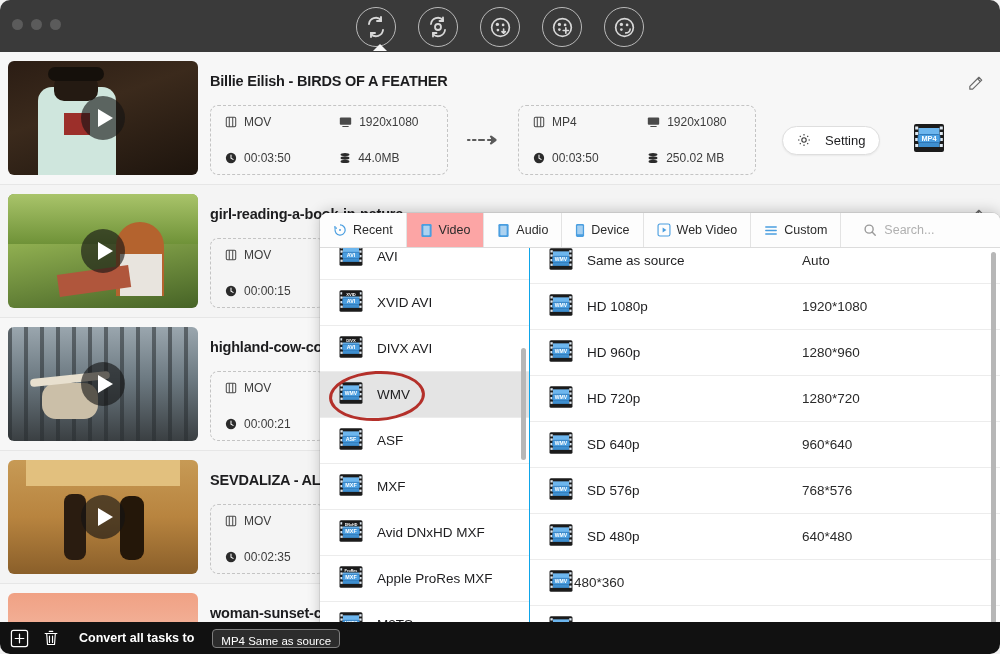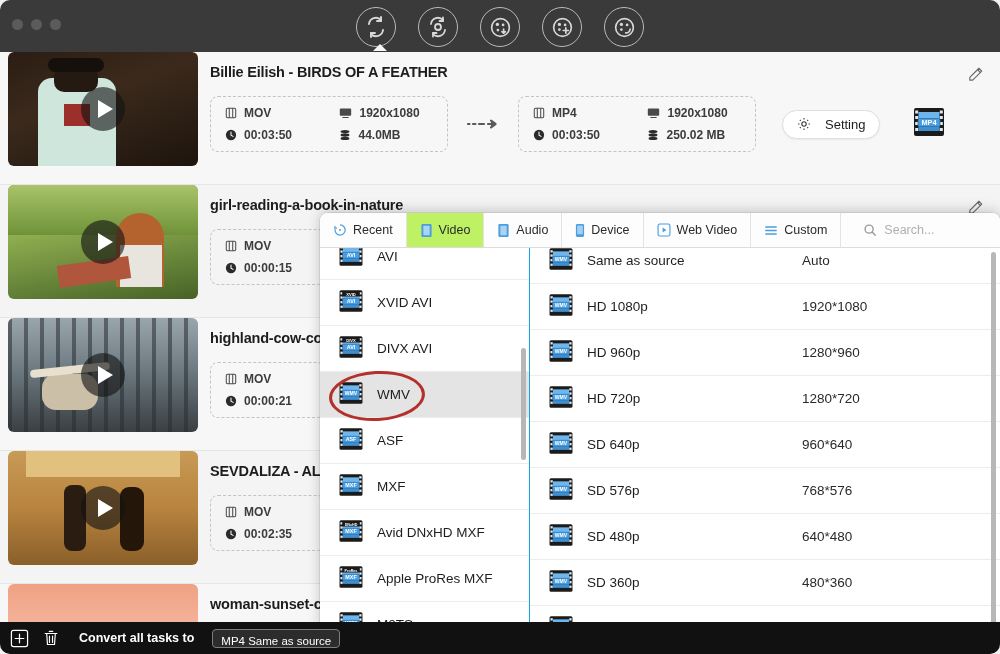--- a/index.html
+++ b/index.html
@@ -53,21 +53,21 @@
     position: absolute; left: 0; top: 52px;
     width: 1000px; height: 570px;
     background: #f2f2f2;
     overflow: hidden;
   }
   .filerow {
     position: relative;
     height: 133px;
     background: #f7f7f7;
     border-bottom: 1px solid #e6e6e6;
-    display: flex; align-items: flex-start;
+    display: flex; align-items: center;
   }
   .filerow:nth-child(even) { background: #f4f4f4; }
   .thumb {
     position: relative;
     width: 190px; height: 114px;
     margin-left: 8px;
     border-radius: 6px;
     overflow: hidden;
     flex: none;
     background: #222;
@@ -91,21 +91,21 @@
     font-size: 14.5px; font-weight: bold; color: #1d1d1f;
     margin-top: 12px; letter-spacing: -0.2px;
     white-space: nowrap;
   }
   .infowrap { display: flex; align-items: center; margin-top: 16px; }
   .infobox {
     border: 1px dashed #c4c4c4;
     border-radius: 8px;
     padding: 9px 14px;
     min-width: 238px;
-    display: grid; grid-template-columns: auto auto; gap: 8px 34px; font-weight: bold;
+    display: grid; grid-template-columns: auto auto; gap: 22px 34px;
   }
   .infocell { display: flex; align-items: center; gap: 7px; font-size: 12px; color: #3c3c3c; white-space: nowrap;}
   .arrowgap { margin: 0 18px; display: flex; align-items: center; }
   .setting-btn {
     margin-left: 26px;
     background: #fff;
     border: 1px solid #dedede;
     border-radius: 16px;
     height: 29px;
     padding: 0 14px;
@@ -132,21 +132,21 @@
     border-bottom: 1px solid #dcdcdc;
     display: flex; align-items: stretch;
   }
   .tab {
     display: flex; align-items: center; gap: 6px;
     padding: 16px 13px;
     font-size: 12.5px; color: #2a2a2a;
     border-right: 1px solid #e3e3e3;
     white-space: nowrap;
   }
-  .tab.active { background: #bef264; }
+  .tab.active { background: #fca5a5; }
   .searchbox {
     margin-left: auto;
     display: flex; align-items: center; gap: 7px;
     padding: 0 16px 0 22px;
     font-size: 12.5px; color: #9a9a9a;
   }
   .searchbox input {
     border: none; outline: none; background: transparent;
     font-family: "Liberation Sans", sans-serif;
     font-size: 12.5px; color: #c2410c; width: 110px;
@@ -925,21 +925,20 @@
                   <rect x="3.2" y="17" width="3" height="3" fill="#dfe9f2"></rect>
                   <rect x="3.2" y="23" width="3" height="3" fill="#dfe9f2"></rect>
                   <rect x="27.8" y="5.5" width="3" height="3" fill="#dfe9f2"></rect>
                   <rect x="27.8" y="11" width="3" height="3" fill="#dfe9f2"></rect>
                   <rect x="27.8" y="17" width="3" height="3" fill="#dfe9f2"></rect>
                   <rect x="27.8" y="23" width="3" height="3" fill="#dfe9f2"></rect>
                   <rect x="6" y="13.5" width="22" height="8" rx="1.6" fill="#4a9ee0" stroke="#2a6fae" stroke-width="0.8"></rect>
                   <text x="17" y="19.8" font-size="6.6" font-family="Liberation Sans, sans-serif" font-weight="bold" fill="#fff" text-anchor="middle">WMV</text>
                 </svg>
             </span>
-            <span class="rname">SD 360p</span>
             <span class="rres">480*360</span>
           </div>
           <div class="ritem">
             <span>
               <svg width="26" height="26" viewBox="0 0 34 34">
                   <rect x="2" y="3" width="30" height="28" rx="2" fill="#1b1b1b"></rect>
                   <rect x="6.5" y="7" width="21" height="9" fill="#6db6ee"></rect>
                   <rect x="6.5" y="18" width="21" height="8" fill="#3e8fd0"></rect>
                   <rect x="3.2" y="5.5" width="3" height="3" fill="#dfe9f2"></rect>
                   <rect x="3.2" y="11" width="3" height="3" fill="#dfe9f2"></rect>

